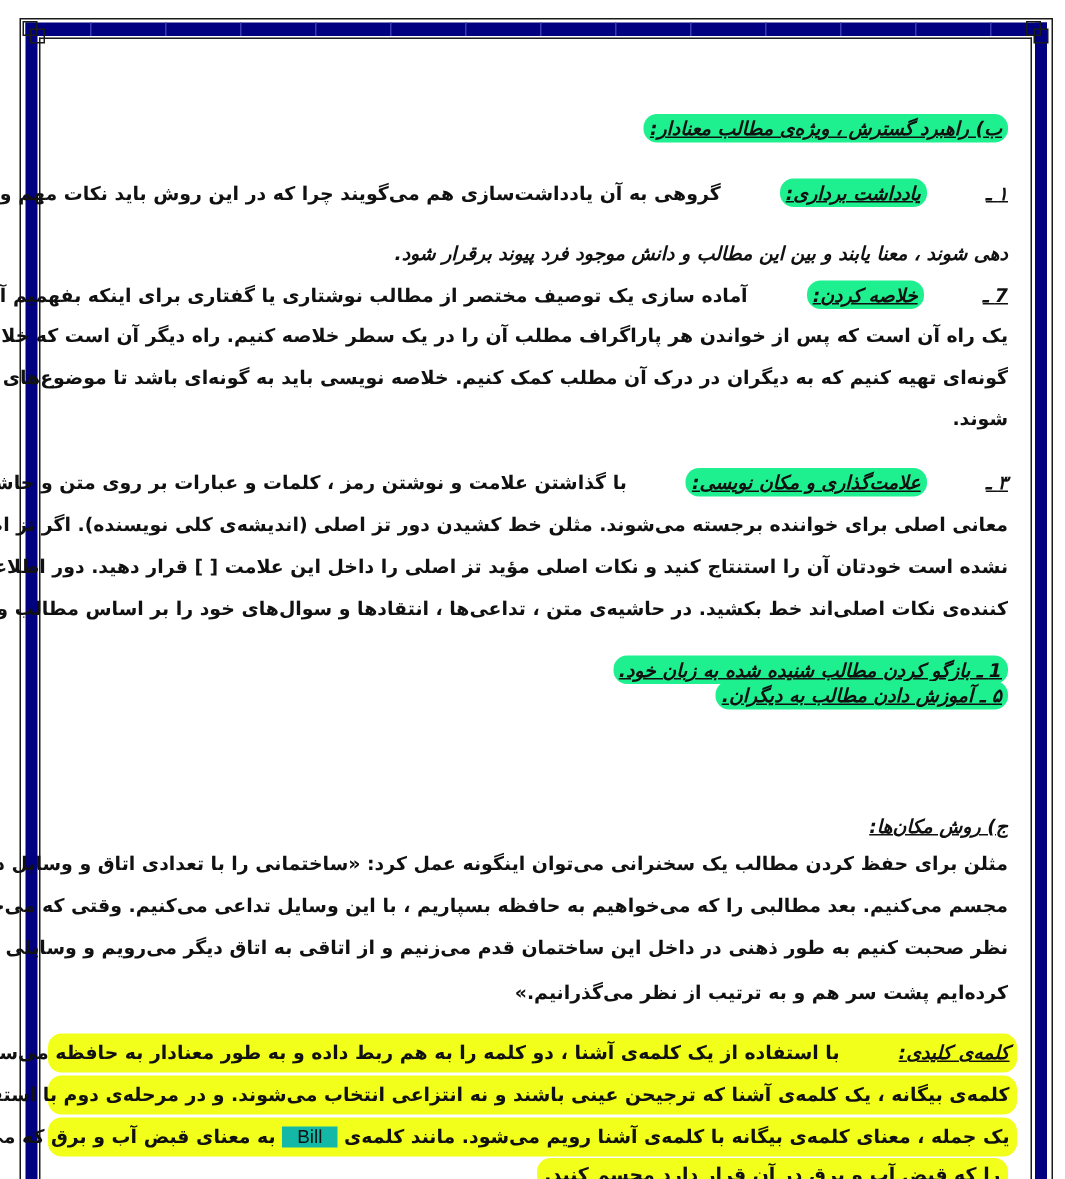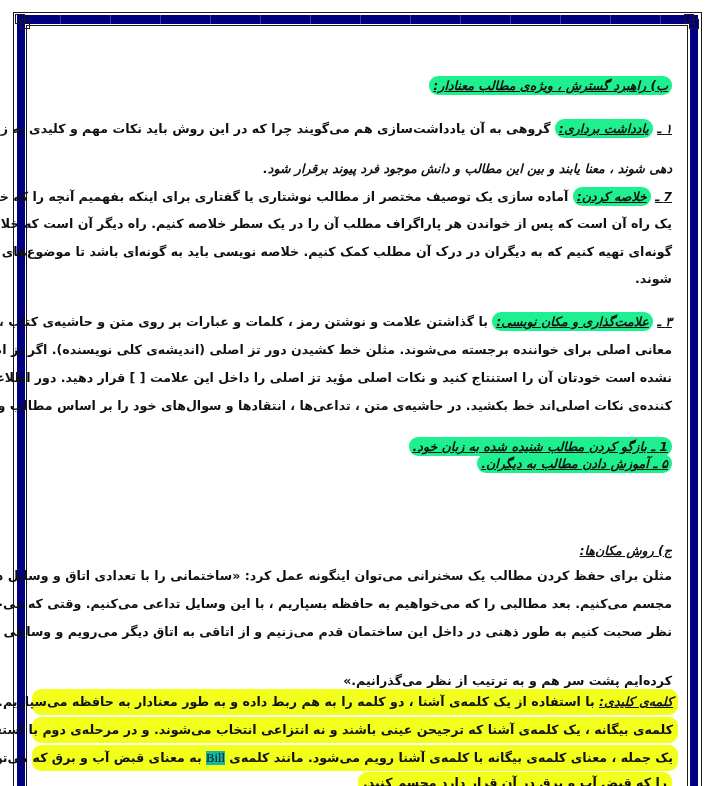--- a/index.html
+++ b/index.html
@@ -15,22 +15,22 @@
   .corner.tl2 { left:20px; top:19px; }
   .corner.tr1 { left:684px; top:14px; }
   .corner.tr2 { left:689px; top:19px; }
   .tick-h { position:absolute; top:15px; width:1px; height:9px; background:#3a3ab0; }
 
   .content { position:absolute; left:38px; right:38px; top:0; direction:rtl; text-align:justify; color:#111; font-size:12.6px; font-weight:bold; }
   .line { position:absolute; right:0; left:0; height:20px; line-height:20px; white-space:nowrap; direction:rtl; }
   .line.justify { text-align:justify; text-align-last:justify; }
   .hl-green { background:#1ff08f; border-radius:9px; padding:2px 4px; }
   .hl-yellow { background:#f2ff1a; border-radius:9px; padding:3px 5px; }
-  .heading { font-style:italic; text-decoration:underline; font-weight:bold; }
-  .latin { font-family:Liberation Serif, serif; font-weight:normal; background:#14b8a6; padding:0 0; }
+  .heading { font-style:italic; text-decoration:underline; font-weight:bold;margin-left:35px; }
+  .latin { font-family:Liberation Sans, sans-serif; font-weight:normal; background:#14b8a6; padding:0 10px; }
 </style>
 </head>
 <body>
 
 <div class="page-border">
   <div class="border-outer"></div>
   <div class="border-navy-top"></div>
   <div class="border-navy-left"></div>
   <div class="border-navy-right"></div>
   <div class="border-inner"></div>
@@ -91,21 +91,21 @@
     <span class="hl-green heading">۵ ـ آموزش دادن مطالب به دیگران.</span>
   </div>
 
   <div class="line" style="top:541px;">
     <span class="heading">ج) روش مکان‌ها:</span>
   </div>
 
   <div class="line justify" style="top:566px;">مثلن برای حفظ کردن مطالب یک سخنرانی می‌توان اینگونه عمل کرد: «ساختمانی را با تعدادی اتاق و وسایل درون آن‌ها در ذهن خود</div>
   <div class="line justify" style="top:594px;">مجسم می‌کنیم. بعد مطالبی را که می‌خواهیم به حافظه بسپاریم ، با این وسایل تداعی می‌کنیم. وقتی که می‌خواهیم در باره‌ی مطالب مورد</div>
   <div class="line justify" style="top:622px;">نظر صحبت کنیم به طور ذهنی در داخل این ساختمان قدم می‌زنیم و از اتاقی به اتاق دیگر می‌رویم و وسایلی را که مطالب را با آن‌ها تداعی</div>
-  <div class="line" style="top:671px;">کرده‌ایم پشت سر هم و به ترتیب از نظر می‌گذرانیم.»</div>
+  <div class="line" style="top:652px;">کرده‌ایم پشت سر هم و به ترتیب از نظر می‌گذرانیم.»</div>
 
   <div class="line" style="top:689px; left:-6px; right:-6px;">
     <span class="hl-yellow" style="display:block; text-align:justify; text-align-last:justify;">
       <span class="heading">کلمه‌ی کلیدی:</span>
       <span>با استفاده از یک کلمه‌ی آشنا ، دو کلمه را به هم ربط داده و به طور معنادار به حافظه می‌سپاریم. ابتدا برای یادگیری یک</span>
     </span>
   </div>
   <div class="line" style="top:717px; left:-6px; right:-6px;">
     <span class="hl-yellow" style="display:block; text-align:justify; text-align-last:justify;">کلمه‌ی بیگانه ، یک کلمه‌ی آشنا که ترجیحن عینی باشند و نه انتزاعی انتخاب می‌شوند. و در مرحله‌ی دوم با استفاده از یک تصویر ذهنی یا</span>
   </div>

